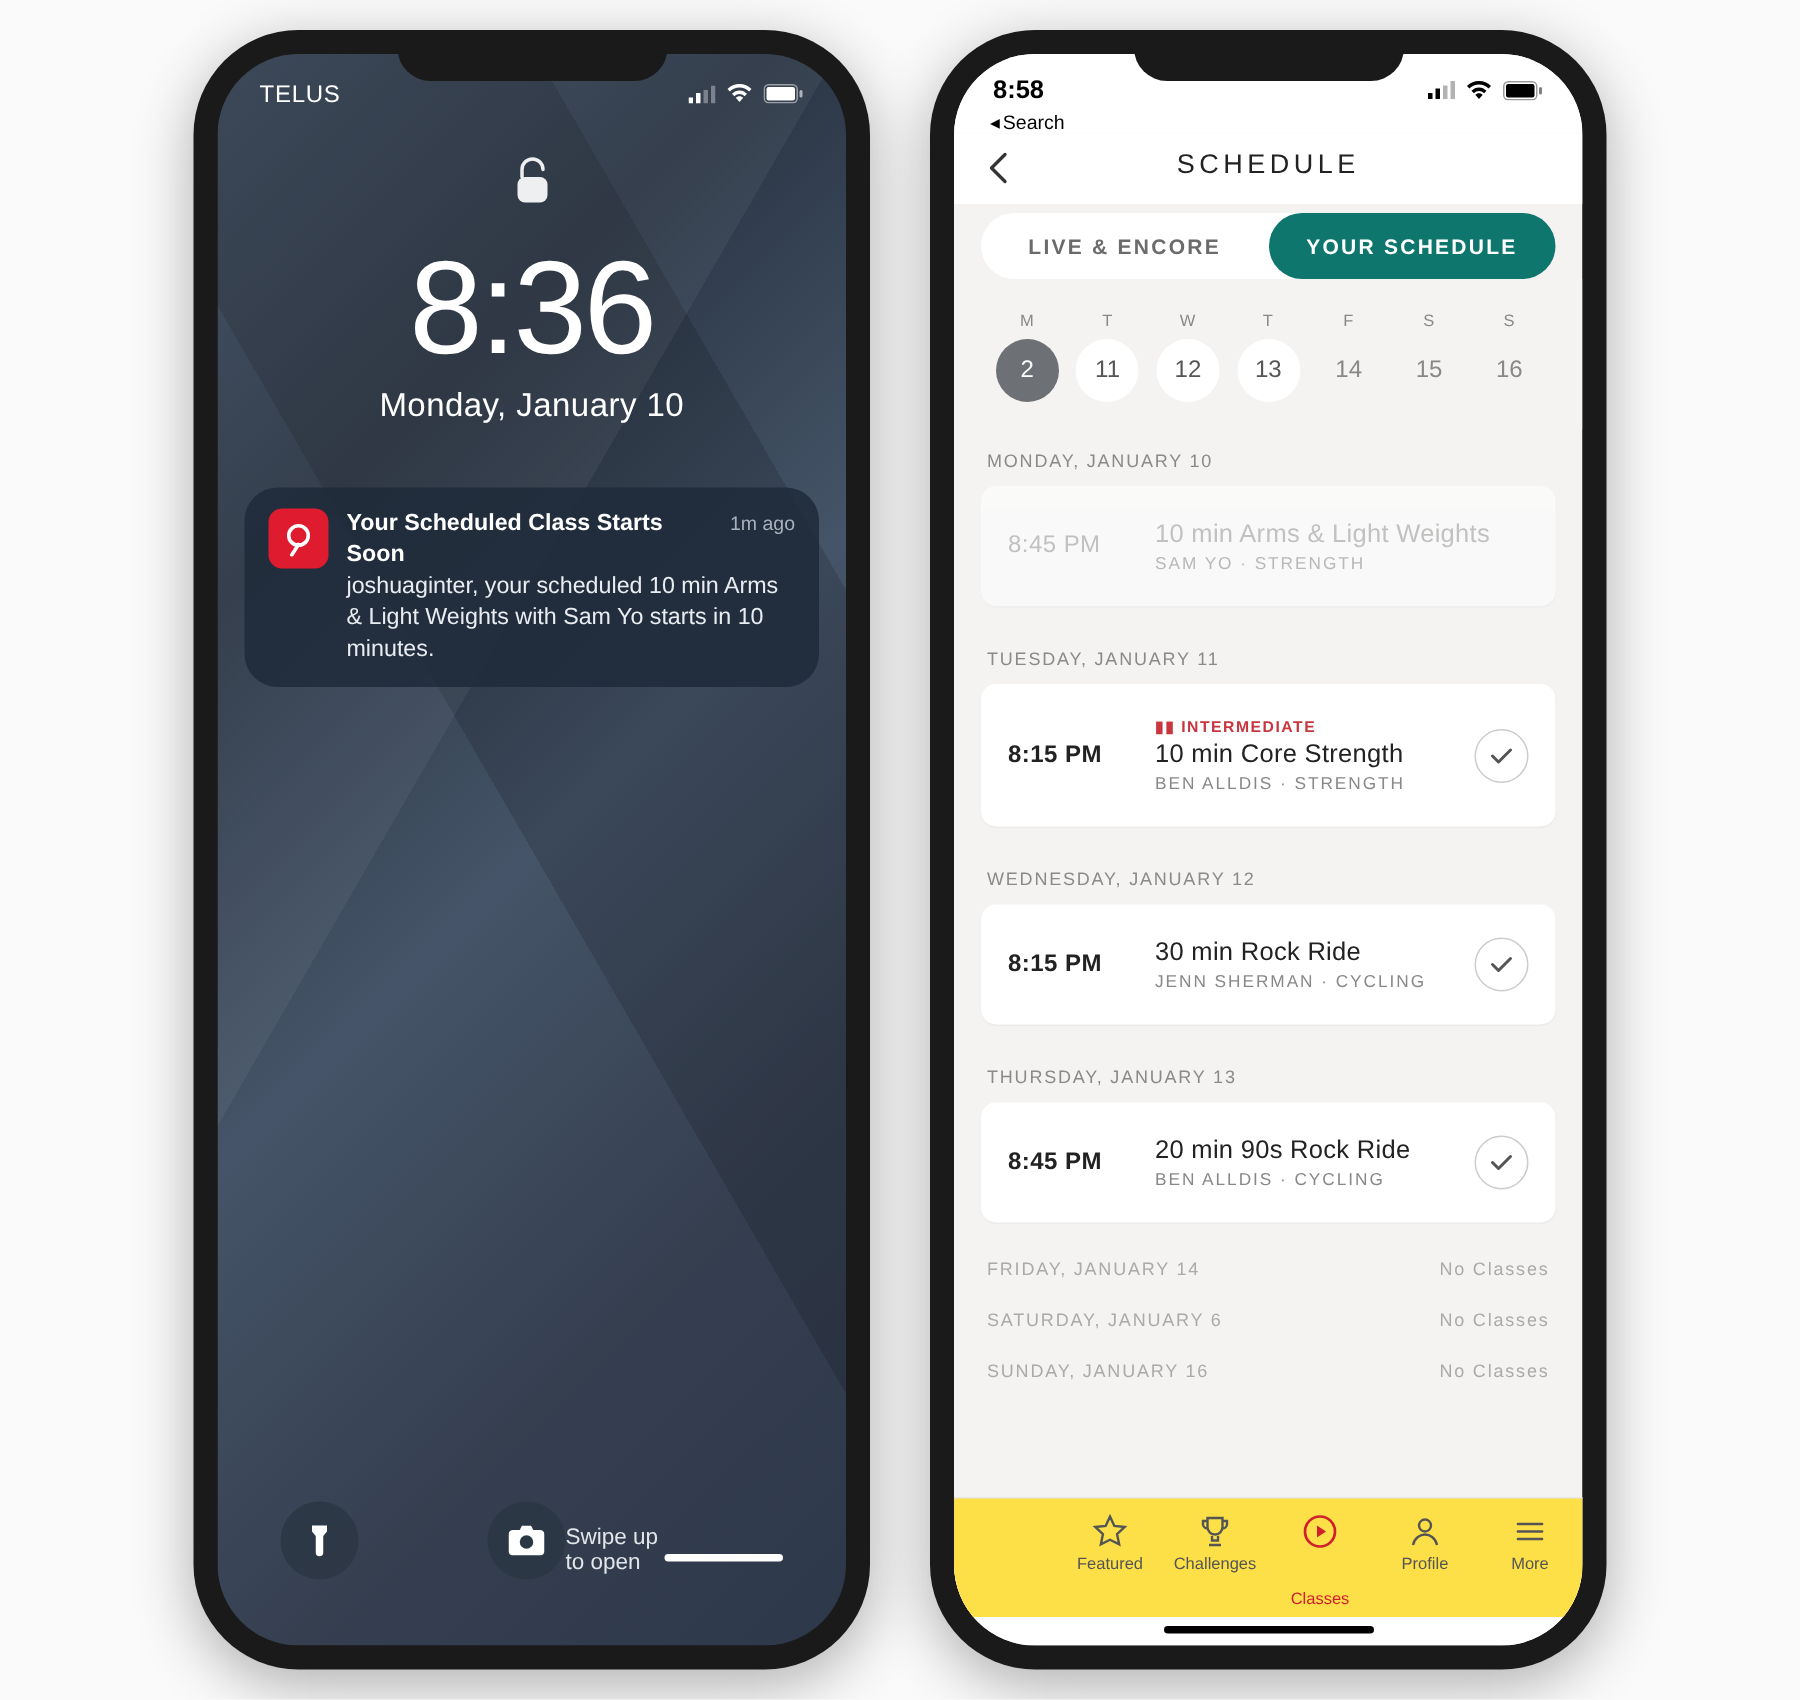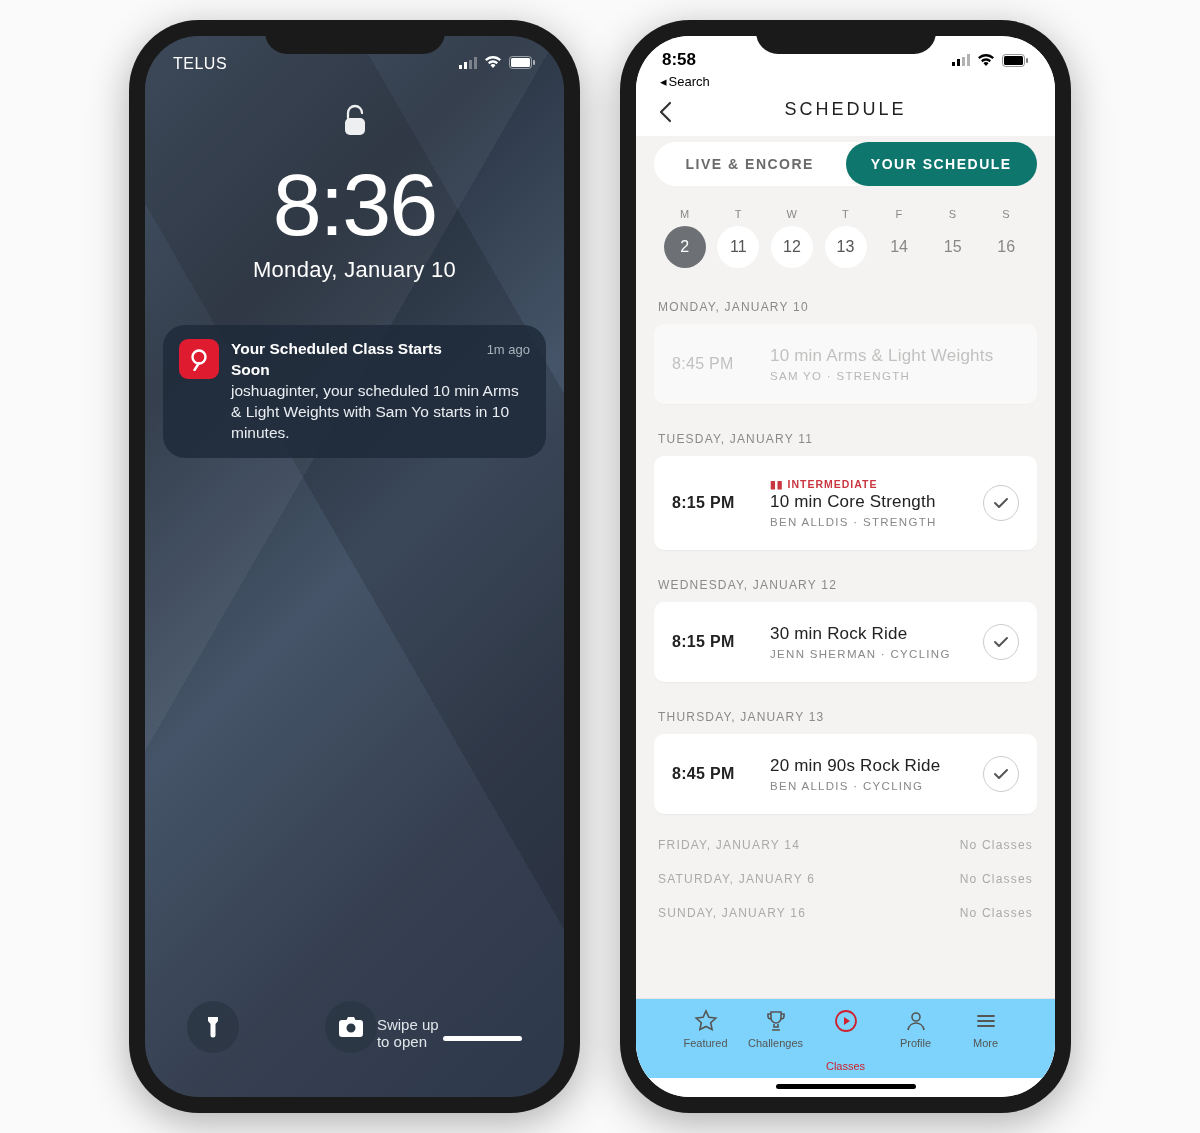--- a/index.html
+++ b/index.html
@@ -194,22 +194,22 @@
   .class-meta { font-size: 11.5px; letter-spacing:1.3px; color:#888; margin-top:4px;}
   .check-circle {
     width:36px;height:36px;border:1.5px solid #ccc;border-radius:50%;
     display:flex;align-items:center;justify-content:center;color:#555;font-size:16px;
   }
   .empty-row {
     display:flex; justify-content:space-between; padding: 10px 22px;
     font-size:12px; letter-spacing:1.2px; color:#aaa;
   }
   .tabbar {
-    margin-top:auto; border-top:1px solid #e6e6e6; background:#7dd3fc;
-    display:flex; justify-content:center; padding: 10px 0 6px;
+    margin-top:auto; border-top:1px solid #e6e6e6; background:#fde047;
+    display:flex; justify-content:flex-end; padding: 10px 0 6px;
   }
   .tab {
     display:flex; flex-direction:column; align-items:center; gap:4px;
     font-size:11px; color:#555; width:70px;
   }
   .tab.active { color:#d0202e;gap:27px; }
   .tab-icon { font-size:22px; height:24px; display:flex; align-items:center; justify-content:center;}
   .home-indicator-b {
     width: 140px; height: 5px; background: #000; border-radius: 3px;
     margin: 6px auto 8px;

